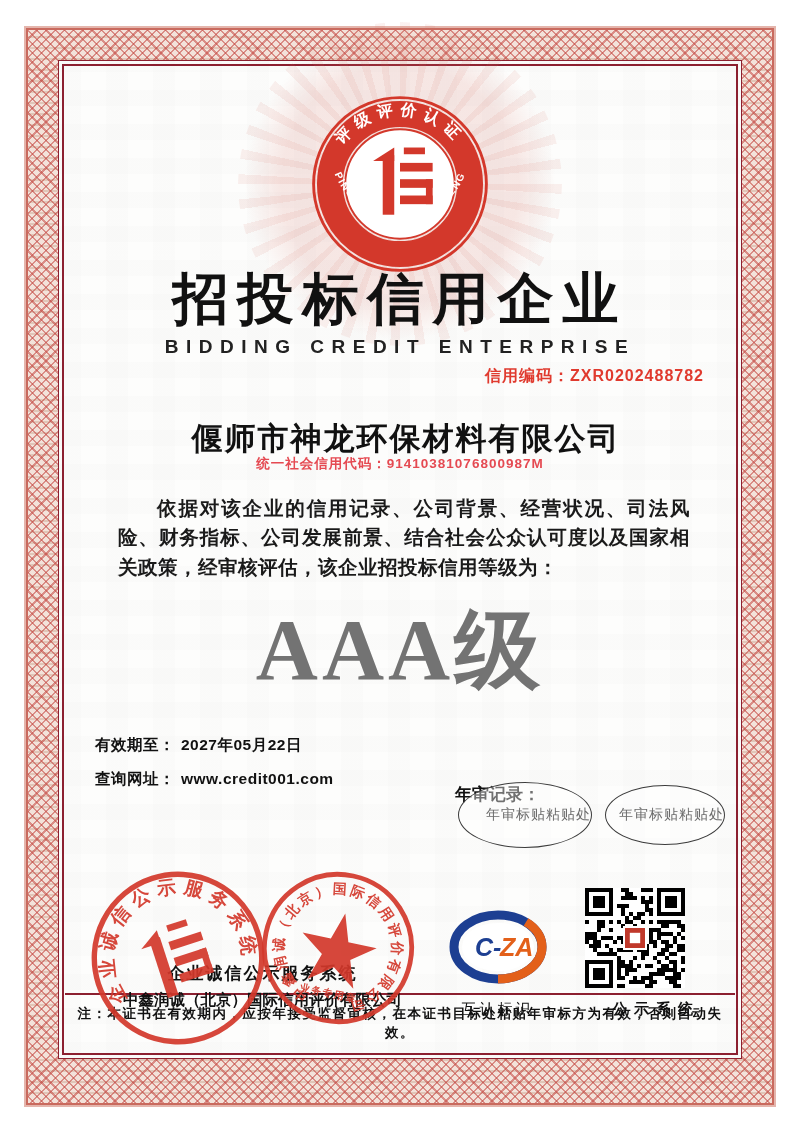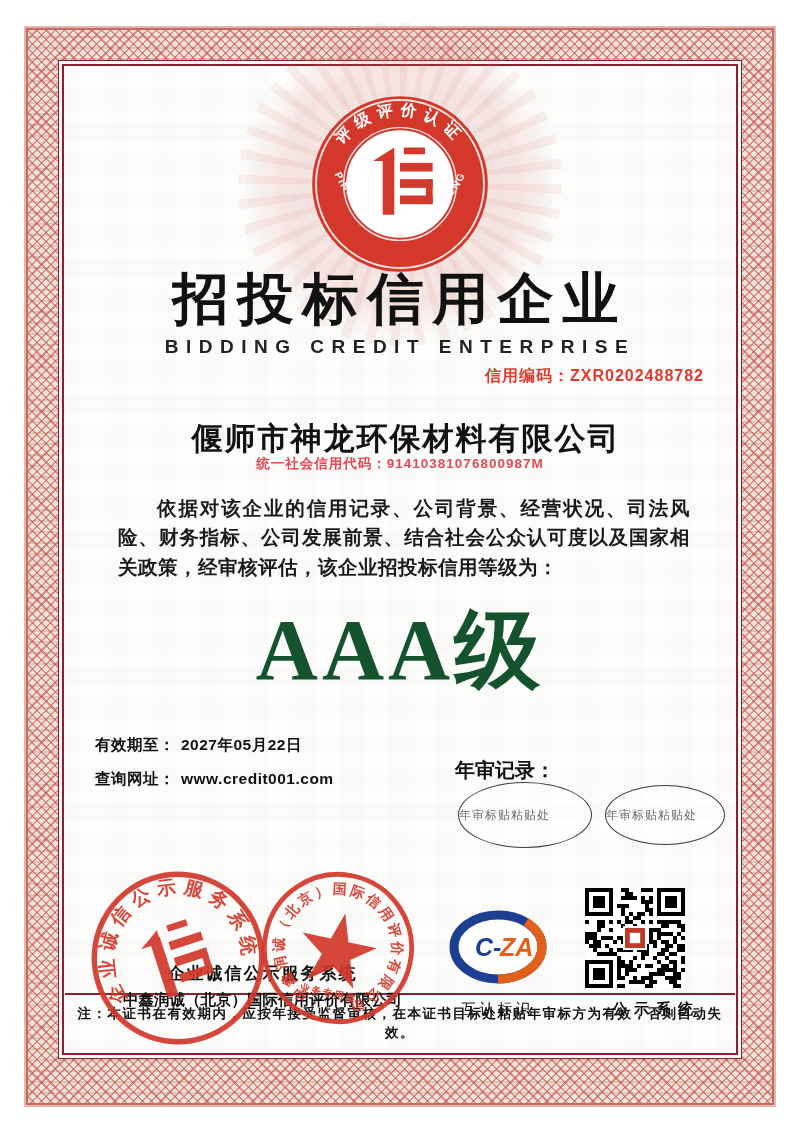--- a/index.html
+++ b/index.html
@@ -30,27 +30,27 @@
   .seal{left:304px;top:88px;width:192px;height:192px;}
   .title{top:262px;font-size:56px;font-weight:bold;color:#111;letter-spacing:9px;}
   .subtitle{top:336px;font-size:19px;font-weight:bold;color:#222;letter-spacing:7.5px;}
   .credit-code{top:366px;right:96px;font-size:16px;font-weight:bold;color:#e03a2e;letter-spacing:1px;}
   .company{top:418px;font-size:31px;font-weight:bold;color:#111;letter-spacing:2px;padding-left:12px;}
   .uscc{top:455px;font-size:13.5px;font-weight:bold;color:#e54a52;letter-spacing:1px;}
   .body-par{left:118px;top:494px;width:572px;font-family:"Liberation Serif",serif;
     font-size:19.5px;font-weight:bold;color:#1a1a1a;line-height:1.5;text-align:justify;
     text-indent:2em;letter-spacing:.5px;}
   .grade{top:592px;font-family:"Liberation Serif",serif;font-size:86px;font-weight:bold;
-    color:#14532d;letter-spacing:4px;}
+    color:#737373;letter-spacing:4px;}
   .info-block{left:95px;top:735px;}
   .info-line{font-size:15.5px;font-weight:bold;color:#111;margin-bottom:13px;letter-spacing:.5px;}
   .info-line .val{margin-left:6px;}
-  .annual-label{left:455px;top:757px;font-size:20px;font-weight:bold;color:#111;}
+  .annual-label{left:455px;top:783px;font-size:17px;font-weight:bold;color:#111;}
   .sticker{border:1.5px solid #3c3c3c;border-radius:50%;display:flex;align-items:center;
-    justify-content:flex-start;color:#6b6b6b;font-size:12px;letter-spacing:1px;background:rgba(255,255,255,.4);}
+    justify-content:flex-end;color:#6b6b6b;font-size:14px;letter-spacing:1px;background:rgba(255,255,255,.4);}
   .sticker1{left:458px;top:782px;width:132px;height:64px;}
   .sticker2{left:605px;top:785px;width:118px;height:58px;}
   .stamp-captions{left:90px;top:962px;width:345px;text-align:center;color:#111;}
   .cap1{font-size:17px;font-weight:bold;letter-spacing:2px;}
   .cap2{font-size:15.5px;font-weight:bold;margin-top:5px;}
   .stamp{opacity:.92;}
   .stamp-left{left:88px;top:868px;width:180px;height:180px;transform:rotate(-18deg);}
   .stamp-right{left:258px;top:868px;width:160px;height:160px;transform:rotate(12deg);}
   .cza{left:448px;top:908px;width:100px;height:78px;}
   .mutual-label{left:430px;top:1000px;width:135px;text-align:center;font-size:15px;

